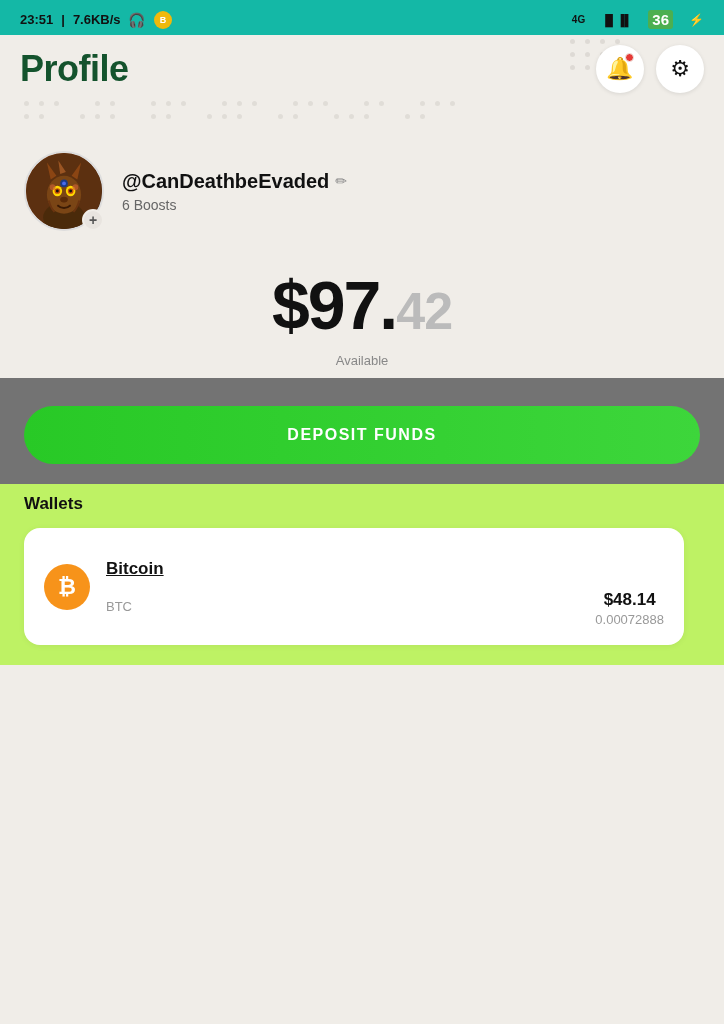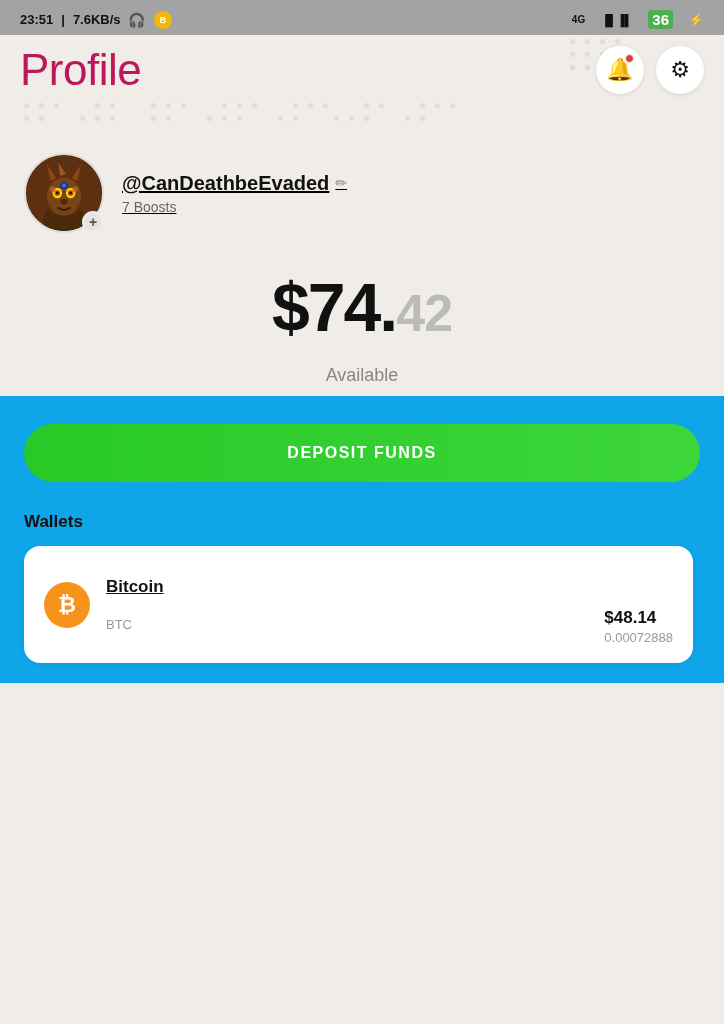--- a/index.html
+++ b/index.html
@@ -12,21 +12,21 @@
       font-family: -apple-system, BlinkMacSystemFont, 'Segoe UI', sans-serif;
       overflow-x: hidden;
     }
 
     
     .status-bar {
       display: flex;
       align-items: center;
       justify-content: space-between;
       padding: 10px 20px 6px 20px;
-      background: #a3a3a3;
+      background: #14b8a6;
     }
     .status-left {
       display: flex;
       align-items: center;
       gap: 8px;
       font-size: 13px;
       font-weight: 600;
       color: #111;
     }
     .status-right {
@@ -69,23 +69,23 @@
 
     
     .header {
       display: flex;
       align-items: center;
       justify-content: space-between;
       padding: 10px 20px 4px 20px;
       background: #f0ede8;
     }
     .header-title {
-      font-size: 44px;
-      font-weight: 400;
-      color: #be185d;
+      font-size: 36px;
+      font-weight: 700;
+      color: #14532d;
       letter-spacing: -0.5px;
     }
     .header-icons {
       display: flex;
       align-items: center;
       gap: 12px;
     }
     .icon-circle {
       width: 48px; height: 48px;
       background: #fff;
@@ -150,21 +150,20 @@
       justify-content: center;
       font-size: 14px;
       font-weight: 700;
       color: #555;
       cursor: pointer;
     }
     .profile-info {
       display: flex;
       flex-direction: column;
       gap: 4px;
-      text-decoration: underline;
     }
     .username-row {
       display: flex;
       align-items: center;
       gap: 6px;
     }
     .username {
       font-size: 20px;
       font-weight: 700;
       color: #111;
@@ -199,50 +198,50 @@
       line-height: 1;
     }
     .balance-cents {
       font-size: 52px;
       font-weight: 700;
       color: #bbb;
       letter-spacing: -1px;
       line-height: 1;
     }
     .balance-label {
-      font-size: 18px;
+      font-size: 13px;
       color: #888;
-      margin-top: 24px;
+      margin-top: 14px;
       font-weight: 400;
     }
 
     
     .deposit-section {
       padding: 28px 24px 20px 24px;
-      background: #0ea5e9;
+      background: #737373;
     }
     .deposit-btn {
       width: 100%;
       background: #2ecc40;
       background: linear-gradient(90deg, #28c926 0%, #3dd63b 100%);
       color: #fff;
       font-size: 16px;
       font-weight: 800;
       letter-spacing: 1.5px;
       border: none;
       border-radius: 40px;
       padding: 20px 0;
       cursor: pointer;
       text-align: center;
     }
 
     
     .wallets-section {
-      padding: 10px 31px 20px 24px;
-      background: #0ea5e9;
+      padding: 10px 40px 20px 24px;
+      background: #bef264;
     }
     .wallets-title {
       font-size: 17px;
       font-weight: 600;
       color: #111;
       margin-bottom: 14px;
     }
     .wallet-card {
       background: #fff;
       border-radius: 16px;
@@ -273,21 +272,21 @@
       font-weight: 700;
       color: #111;
       text-decoration: underline;
     }
     .wallet-symbol {
       font-size: 13px;
       color: #999;
       margin-top: 20px;
     }
     .wallet-right {
-      text-align: left;
+      text-align: center;
       margin-top: 44px;
     }
     .wallet-usd {
       font-size: 17px;
       font-weight: 700;
       color: #111;
     }
     .wallet-btc {
       font-size: 13px;
       color: #999;
@@ -454,27 +453,27 @@
         <circle cx="40" cy="32" r="2" fill="#4a6aee"></circle>
       </svg>
     </div>
     <div class="avatar-plus">+</div>
   </div>
   <div class="profile-info">
     <div class="username-row">
       <span class="username">@CanDeathbeEvaded</span>
       <span class="edit-pencil">✏</span>
     </div>
-    <span class="boosts-text">7 Boosts</span>
+    <span class="boosts-text">6 Boosts</span>
   </div>
 </div>
 
 <div class="balance-section">
   <div class="balance-amount">
-    <span class="balance-main">$74.</span>
+    <span class="balance-main">$97.</span>
     <span class="balance-cents">42</span>
   </div>
   <div class="balance-label">Available</div>
 </div>
 
 <div class="deposit-section">
   <button class="deposit-btn">DEPOSIT FUNDS</button>
 </div>
 
 <div class="wallets-section">

